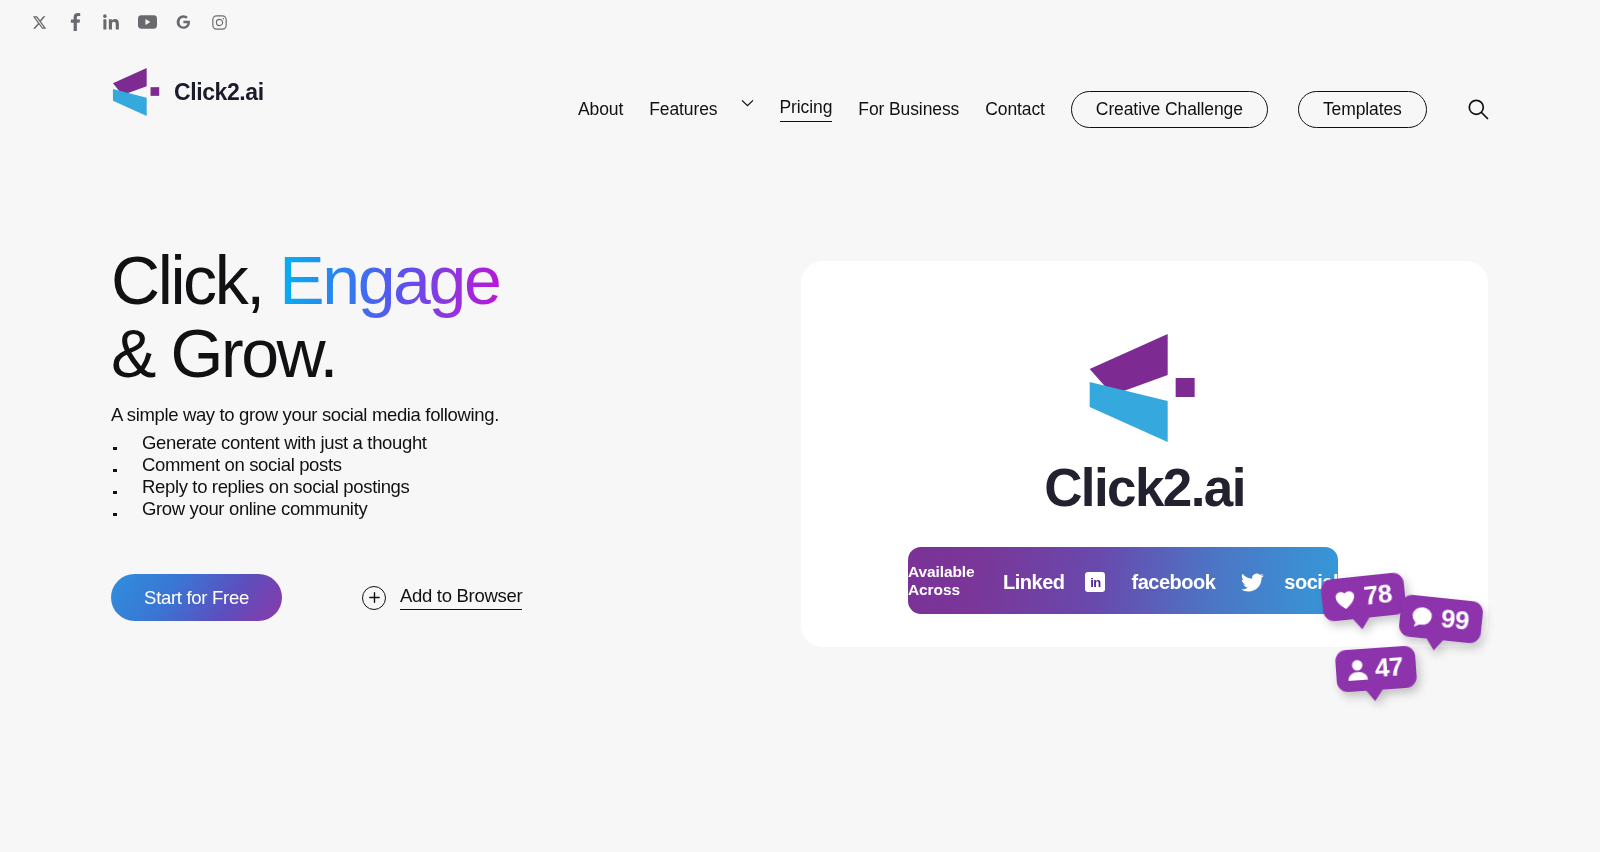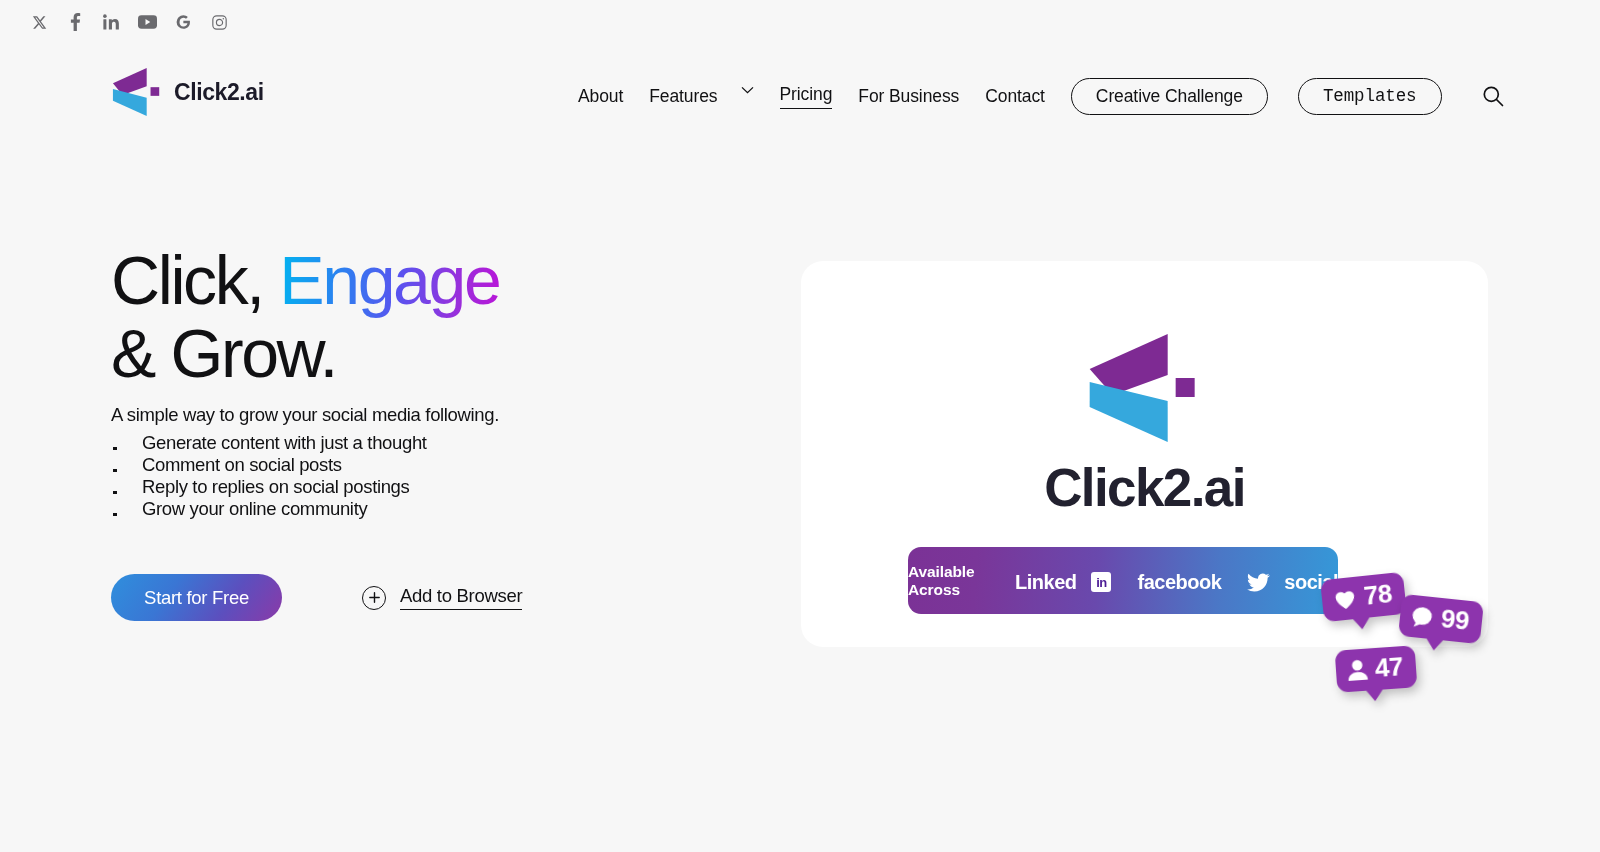--- a/index.html
+++ b/index.html
@@ -58,21 +58,21 @@
   .brand-word {
     font-size: 23px;
     font-weight: 700;
     letter-spacing: -0.4px;
     color: #1c1b29;
   }
 
   .nav {
     position: absolute;
     left: 578px;
-    top: 0;
+    top: 13px;
     height: 68px;
     display: flex;
     align-items: center;
     gap: 0px;
   }
   .nav-link {
     font-size: 17.5px;
     color: #111113;
     padding: 0 26px 0 0;
     white-space: nowrap;
@@ -104,21 +104,21 @@
     display: flex;
     align-items: center;
     padding: 0 24px;
     font-size: 17.5px;
     white-space: nowrap;
     cursor: pointer;
     letter-spacing: -0.1px;
     background: transparent;
     color: #111113;
   }
-  .pill + .pill { margin-left: 30px; font-family: Liberation Mono, monospace; }
+  .pill + .pill { margin-left: 30px; }
   .search-btn {
     margin-left: 36px;
     width: 30px; height: 30px;
     display:flex; align-items:center; justify-content:center;
     cursor: pointer;
     color:#111113;
   }
 
   
   .hero-left {
@@ -259,21 +259,21 @@
     margin-bottom: 3px;
   }
   .avail-row {
     display: flex;
     align-items: center;
     gap: 26px;
   }
   .avail-item {
     display: flex;
     align-items: center;
-    gap: 14px;
+    gap: 20px;
     font-size: 20px;
     font-weight: 700;
     letter-spacing: -0.5px;
   }
   .li-box {
     width: 20px; height: 20px;
     background: #ffffff;
     border-radius: 3px;
     color: #4c1d95;
     font-size: 13px;

